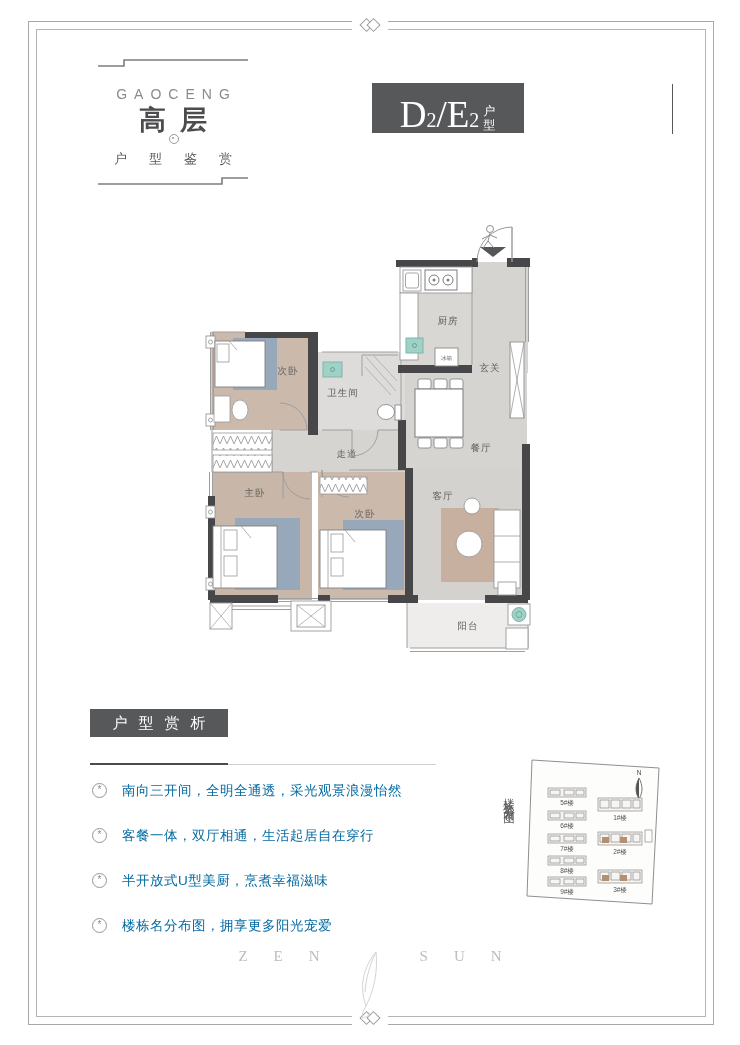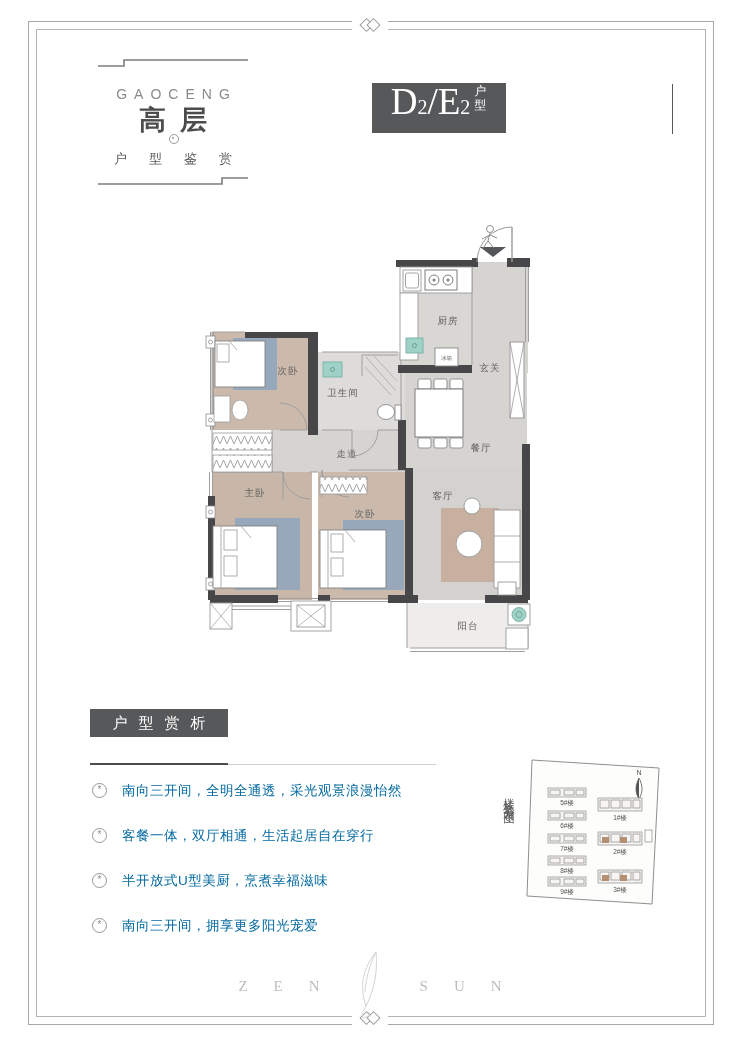--- a/index.html
+++ b/index.html
@@ -13,22 +13,22 @@
   .knot svg{display:block;}
   
   .hl{left:88px;top:58px;width:170px;height:130px;text-align:center;}
   .hl .bracket{position:absolute;left:8px;width:154px;height:10px;}
   .hl .eyebrow{position:absolute;left:0;top:28px;width:100%;font-size:14px;letter-spacing:7px;color:#8a8a8a;text-indent:7px;}
   .hl .title{position:absolute;left:0;top:44px;width:100%;font-size:27px;letter-spacing:14px;text-indent:14px;color:#4c4c4e;font-weight:bold;}
   .hl .seal{position:absolute;left:50%;top:76px;margin-left:-4px;width:8px;height:8px;border:1px solid #9a9a9a;border-radius:50%;}
   .hl .seal i{position:absolute;left:2px;top:2px;width:2px;height:2px;background:#9a9a9a;border-radius:50%;}
   .hl .subtitle{position:absolute;left:0;top:92px;width:100%;font-size:13px;letter-spacing:22px;text-indent:22px;color:#59595b;}
   
-  .unit-box{left:372px;top:83px;width:134px;height:50px;background:#57585a;color:#fff;
-            display:flex;align-items:flex-start;justify-content:center;gap:4px;}
+  .unit-box{left:372px;top:83px;width:152px;height:50px;background:#57585a;color:#fff;
+            display:flex;align-items:flex-end;justify-content:center;gap:4px;}
   .unit-name{font-family:"Liberation Serif","DejaVu Serif",serif;font-size:37px;line-height:1;}
   .unit-name .sub{font-size:20px;}
   .unit-suffix{display:inline-block;width:13px;font-size:12px;line-height:1.15;margin-top:2px;word-break:break-all;}
   .area-col{left:510px;top:84px;width:152px;height:52px;text-align:center;color:#57585a;}
   .area-num{font-family:"Liberation Serif","DejaVu Serif",serif;font-size:20px;letter-spacing:0.5px;}
   .area-divider{position:relative;margin:2px 6px 0 6px;border-top:1px solid #6a6a6c;}
   .area-note{position:absolute;left:50%;top:-5px;transform:translateX(-50%);background:#fff;padding:0 4px;
              font-size:7px;color:#6a6a6c;letter-spacing:1px;white-space:nowrap;}
   .area-spec{margin-top:4px;font-size:16px;letter-spacing:3px;color:#515254;}
   .vrule{left:672px;top:84px;width:1px;height:50px;background:#57585a;}
@@ -38,21 +38,21 @@
   .an-div-dark{left:90px;top:763px;width:138px;height:2px;background:#4c4c4e;}
   .an-div-light{left:228px;top:764px;width:208px;height:1px;background:#cfcfcf;}
   .an-list{left:92px;top:782px;width:360px;list-style:none;margin:0;padding:0;}
   .an-list li{display:flex;align-items:flex-start;margin-bottom:27px;}
   .b-icon{flex:0 0 13px;width:13px;height:13px;margin-top:1px;border:1px solid #969696;border-radius:50%;
           color:#8a8a8a;font-size:10px;line-height:12px;text-align:center;}
   .an-list .txt{margin-left:15px;font-size:13.5px;color:#0369a1;letter-spacing:0.5px;}
   
   .map-label{left:501px;top:789px;height:100px;writing-mode:vertical-rl;font-size:11.5px;letter-spacing:3px;color:#5c5c5e;}
   
-  .brand{left:0;top:948px;width:740px;display:flex;align-items:center;justify-content:center;}
+  .brand{left:0;top:948px;width:740px;display:flex;align-items:flex-start;justify-content:center;}
   .brand span{font-family:"Liberation Serif","DejaVu Serif",serif;font-size:15px;color:#bdbdbd;letter-spacing:26px;text-indent:26px;}
   .brand .feather{margin:0 2px;}
   
   svg text{font-family:"Liberation Sans","DejaVu Sans",sans-serif;}
 </style>
 </head>
 <body>
 
 <div id="page">
 
@@ -303,21 +303,21 @@
     <li>
       <span class="b-icon">*</span>
       <span class="txt">客餐一体，双厅相通，生活起居自在穿行</span>
     </li>
     <li>
       <span class="b-icon">*</span>
       <span class="txt">半开放式U型美厨，烹煮幸福滋味</span>
     </li>
     <li>
       <span class="b-icon">*</span>
-      <span class="txt">南向三开间，拥享更多阳光宠爱</span>
+      <span class="txt">楼栋名分布图，拥享更多阳光宠爱</span>
     </li>
   </ul>
 
   <div class="abs map-label">楼栋名分布图</div>
   <svg class="abs" style="left:498px;top:754px;" width="172" height="160" viewBox="0 0 172 160">
     <polygon points="34,6 161,14 154,150 29,142" fill="#fdfdfc" stroke="#8f8f8f" stroke-width="1"></polygon>
     <g>
       <text x="141" y="21" font-size="7" fill="#555" text-anchor="middle">N</text>
       <path d="M141,24 C137,32 137,38 141,45 C145,38 145,32 141,24 Z" fill="none" stroke="#555" stroke-width="0.8"></path>
       <path d="M141,24 C137,32 137,38 141,45 Z" fill="#555"></path>

